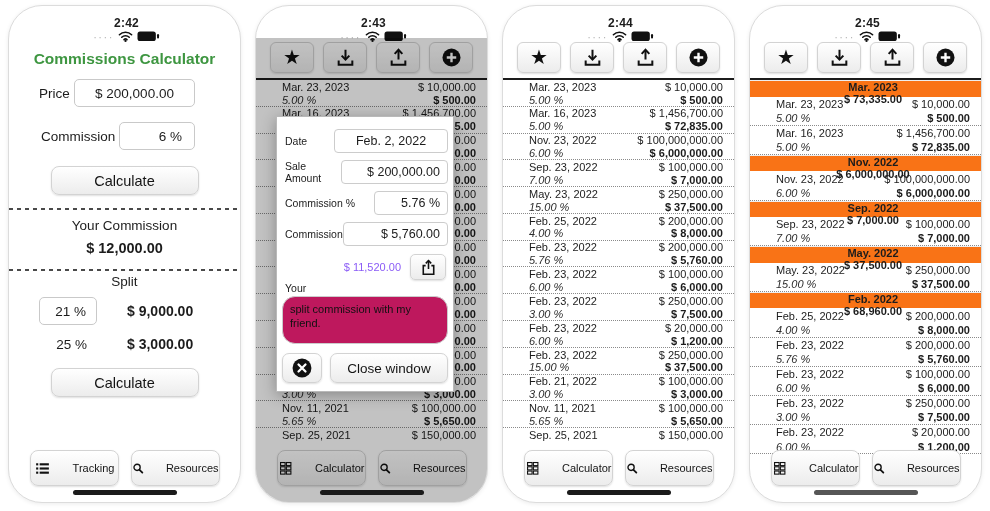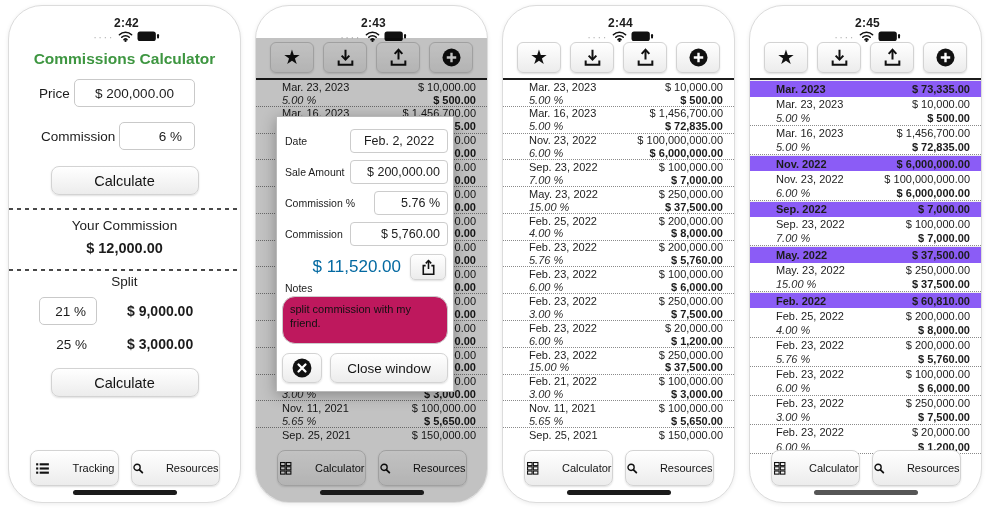--- a/index.html
+++ b/index.html
@@ -59,42 +59,42 @@
   
   .ttable { width:100%; }
   .trow { display:flex; justify-content:space-between; align-items:center;
     height:13.4px; padding:0 11px 0 26px; font-size:11px; }
   .t4 .trow { height:14.6px; }
   .trow .cl { white-space:nowrap; }
   .trow .cr { white-space:nowrap; }
   .r-pct .cl { font-style:italic; color:#2c2c2c; }
   .r-pct .cr { font-weight:700; }
   .r-pct.sep { border-bottom:1px dotted #8a8a8a; }
-  .r-head { background:#8b5cf6; font-weight:700; height:16.5px !important;
-    border-top:1px solid #eee; }
+  .r-head { background:#f97316; font-weight:700; height:16.5px !important;
+    border-top:1px solid #eee;flex-direction:column; }
 
   
   .tabbar { position:absolute; left:0; right:0; bottom:16px; display:flex;
     justify-content:center; gap:12px; z-index:3; }
   .tabbtn { width:89px; height:36px; gap:22px; font-size:11px; border-radius:8px; }
 
   
   .dim { position:absolute; inset:0; background:rgba(0,0,0,.24); z-index:5; }
   .modal { position:absolute; left:20px; top:78px; width:178px; height:276px;
     background:#fff; border:1px solid #b9b9b9; z-index:6; padding:12px 5px 8px 5px;
     box-shadow:0 3px 14px rgba(0,0,0,.3); display:flex; flex-direction:column; }
   .mrow { display:flex; align-items:center; justify-content:space-between; margin-bottom:7px; }
   .mlabel { font-size:10.5px; padding-left:3px; }
   .mbox { height:24px; border:1px solid #ccc; border-radius:4px; background:#fff;
     font-size:12.5px; display:flex; align-items:center; }
-  .mbox.wide { width:98px; } .mbox.narrow { width:74px; }
+  .mbox.wide { width:114px; } .mbox.narrow { width:74px; }
   .mbox.center { justify-content:center; }
   .mbox.right { justify-content:flex-end; padding-right:7px; }
   .splitrow { display:flex; align-items:center; justify-content:flex-end; gap:9px; margin:1px 2px 1px 0; }
-  .splitamt { color:#0369a1; font-size:17px; }
+  .splitamt { color:#8b5cf6; font-size:11px; }
   .sharebtn { width:36px; height:26px; border-radius:5px; }
   .notes-label { font-size:10.5px; padding-left:3px; margin:1px 0 2px; }
   .notesbox { flex:1; border:1px solid #ccc; border-radius:13px; background:#be185d;
     font-size:11px; padding:6px 7px; color:#111; line-height:1.25; }
   .modal-btns { display:flex; gap:8px; margin-top:9px; }
   .xbtn { width:40px; height:30px; border-radius:7px; }
   .closebtn { flex:1; height:30px; font-size:13.5px; border-radius:7px; }
 
   svg.ic { display:block; }
 </style>
@@ -394,21 +394,21 @@
           <span class="mbox wide right">$ 5,760.00</span>
         </div>
         <div class="splitrow">
           <span class="splitamt">$ 11,520.00</span>
           <button class="btn sharebtn">
             <svg class="ic" width="19" height="19" viewBox="0 0 24 24">
                 <use href="#i-share"></use>
               </svg>
           </button>
         </div>
-        <div class="notes-label">Notes</div>
+        <div class="notes-label">Your</div>
         <div class="notesbox">split commission with my friend.</div>
         <div class="modal-btns">
           <button class="btn xbtn">
             <svg class="ic" width="22" height="22" viewBox="0 0 24 24">
                 <use href="#i-close"></use>
               </svg>
           </button>
           <button class="btn closebtn">Close window</button>
         </div>
       </div>
@@ -664,21 +664,21 @@
           <div class="trow r-date">
             <span class="cl">May. 23, 2022</span>
             <span class="cr">$ 250,000.00</span>
           </div>
           <div class="trow r-pct sep">
             <span class="cl">15.00 %</span>
             <span class="cr">$ 37,500.00</span>
           </div>
           <div class="trow r-head">
             <span class="cl">Feb. 2022</span>
-            <span class="cr">$ 60,810.00</span>
+            <span class="cr">$ 68,960.00</span>
           </div>
           <div class="trow r-date">
             <span class="cl">Feb. 25, 2022</span>
             <span class="cr">$ 200,000.00</span>
           </div>
           <div class="trow r-pct sep">
             <span class="cl">4.00 %</span>
             <span class="cr">$ 8,000.00</span>
           </div>
           <div class="trow r-date">

